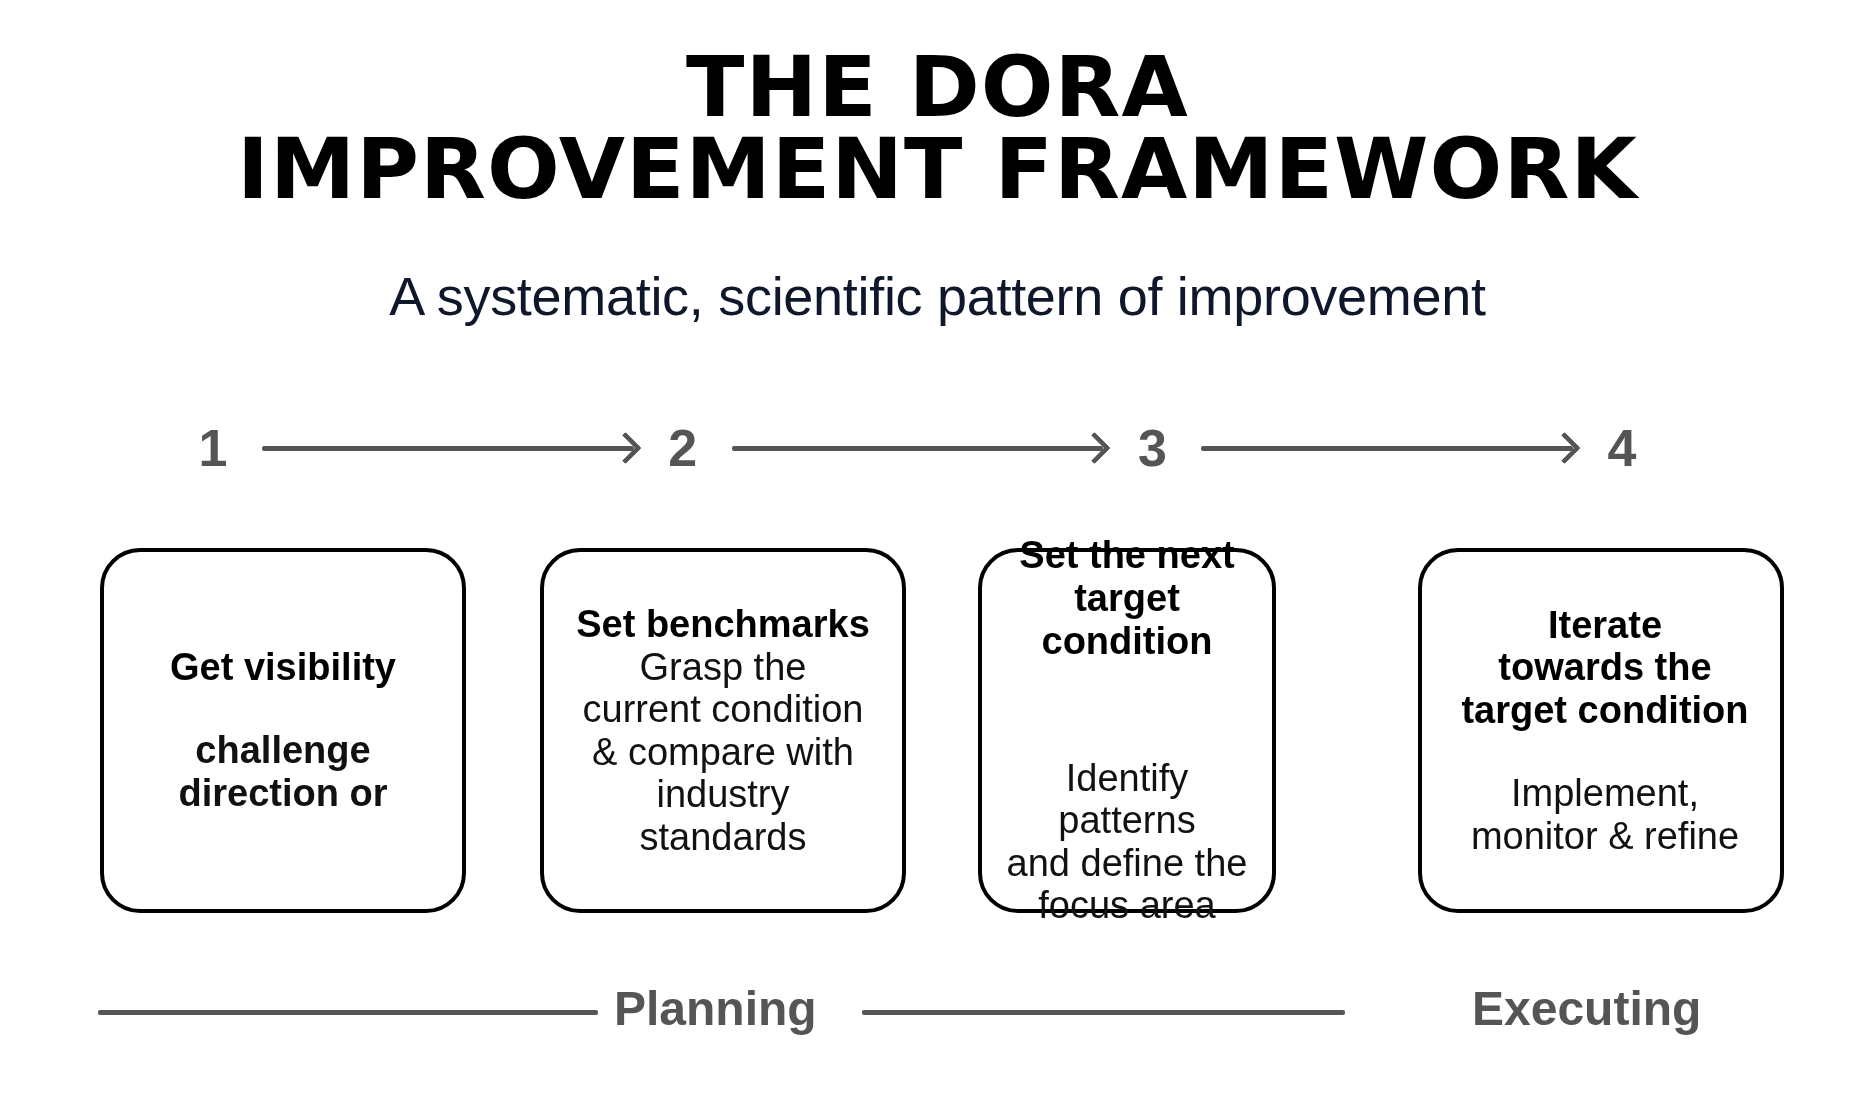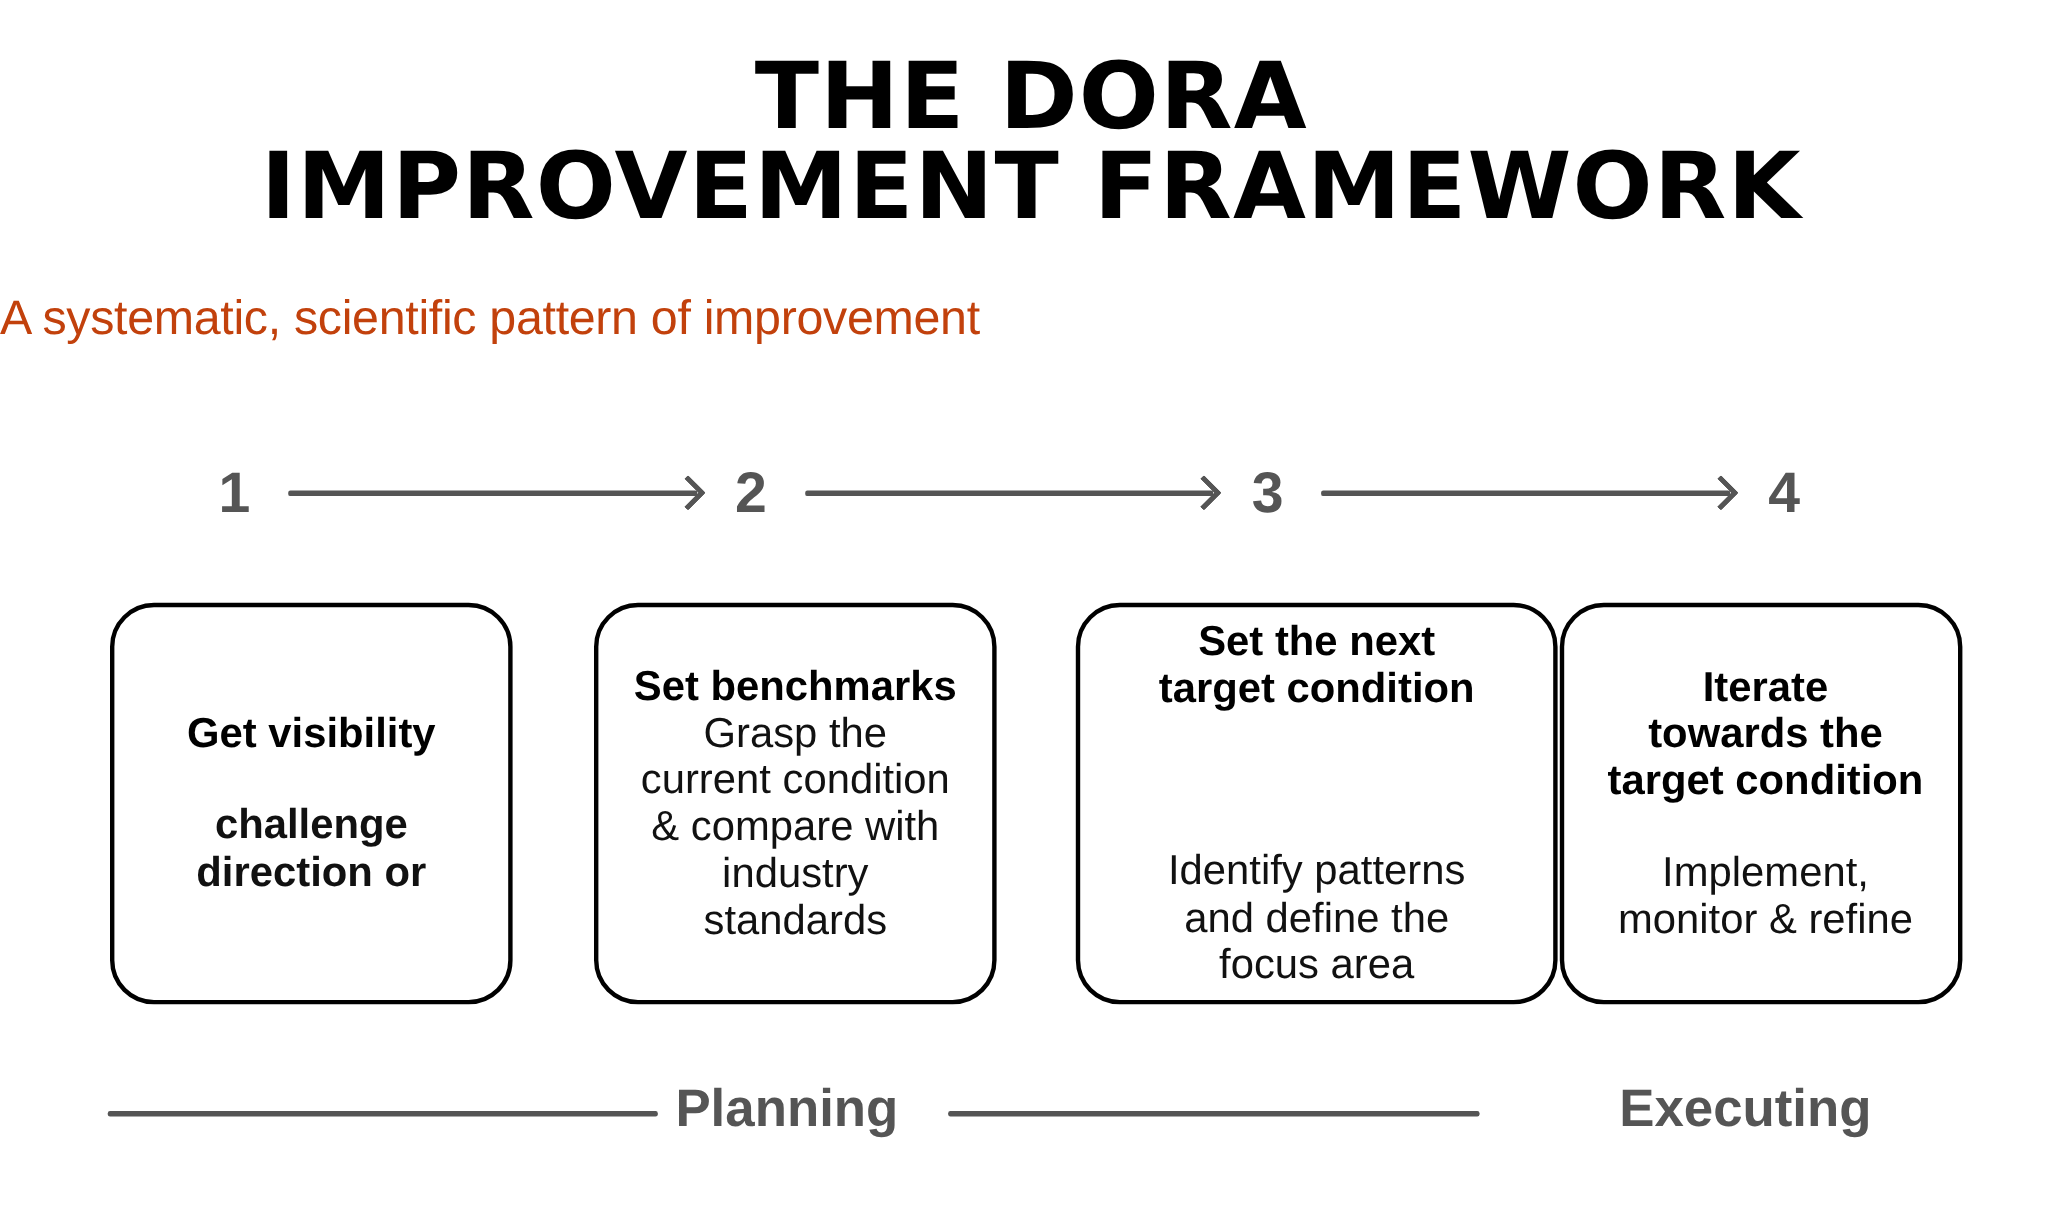--- a/index.html
+++ b/index.html
@@ -43,24 +43,25 @@
   }
   .title-line.l1 { font-size: 84px; }
   .title-line.l2 { font-size: 84px; }
 
   
   .subtitle {
     position: absolute;
     top: 265px;
     left: 0;
     width: 1875px;
+    text-align: center;
     font-family: "Liberation Sans", sans-serif;
     font-weight: 400;
-    font-size: 44px;
-    color: #c2410c;
+    font-size: 54px;
+    color: #0f172a;
     letter-spacing: -0.3px;
   }
 
   
   .steps-row {
     position: absolute;
     top: 418px;
     left: 190px;
     width: 1455px;
     height: 60px;
@@ -137,21 +138,21 @@
     font-weight: 400;
     font-size: 38px;
     line-height: 1.12;
     color: #111111;
   }
   .card .card-body b { font-weight: 700; }
   .card .gap-line { height: 40px; }
 
   #card-1 { left: 100px;  width: 366px; height: 365px; }
   #card-2 { left: 540px;  width: 366px; height: 365px; }
-  #card-3 { left: 978px;  width: 438px; height: 365px; gap: 47px; }
+  #card-3 { left: 978px;  width: 298px; height: 365px; gap: 47px; }
   #card-4 { left: 1418px; width: 366px; height: 365px; padding-left: 28px; }
 
   
   .phase-bar {
     position: absolute;
     top: 978px;
     left: 0;
     width: 1875px;
     height: 66px;
   }

